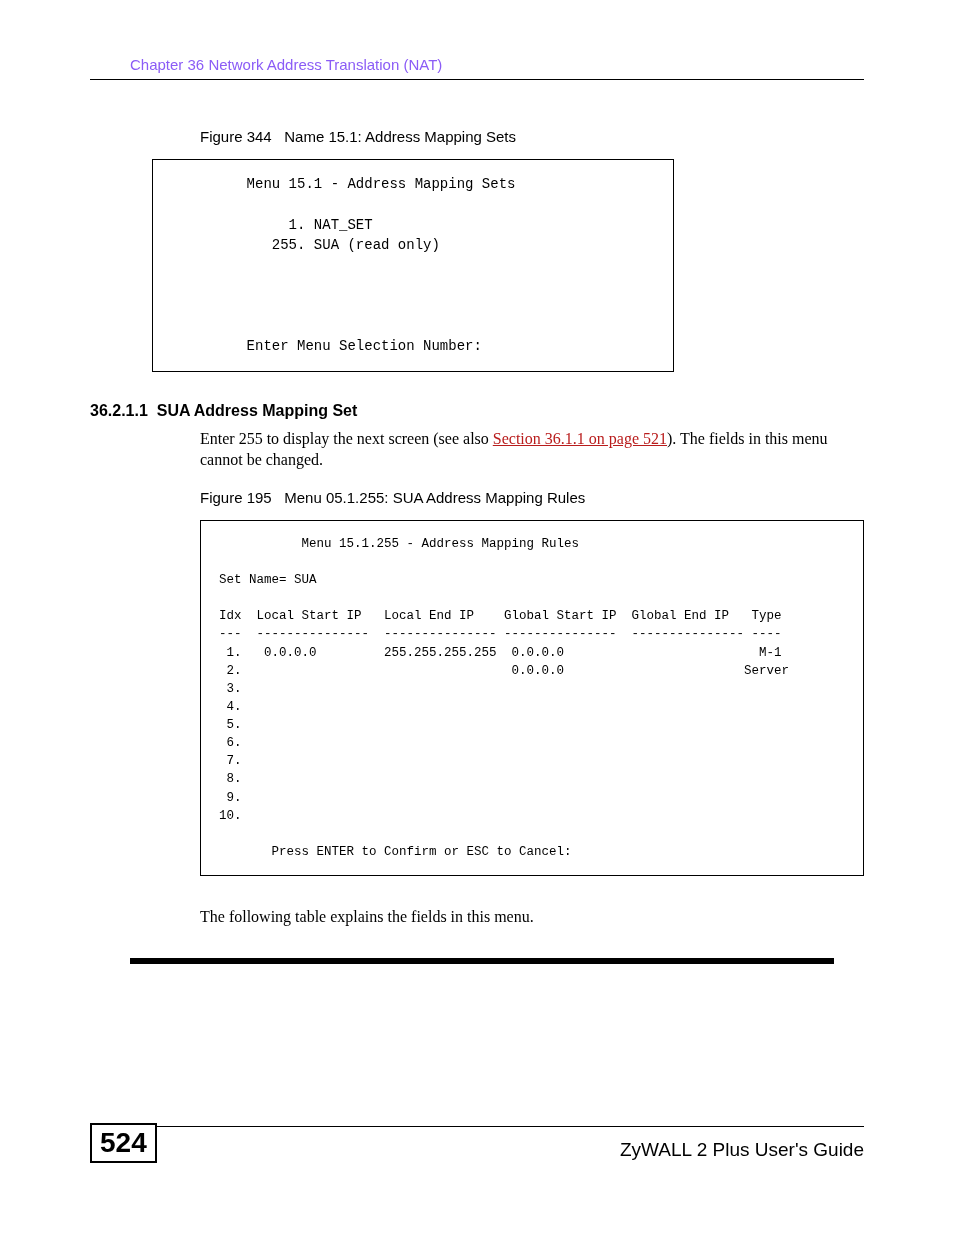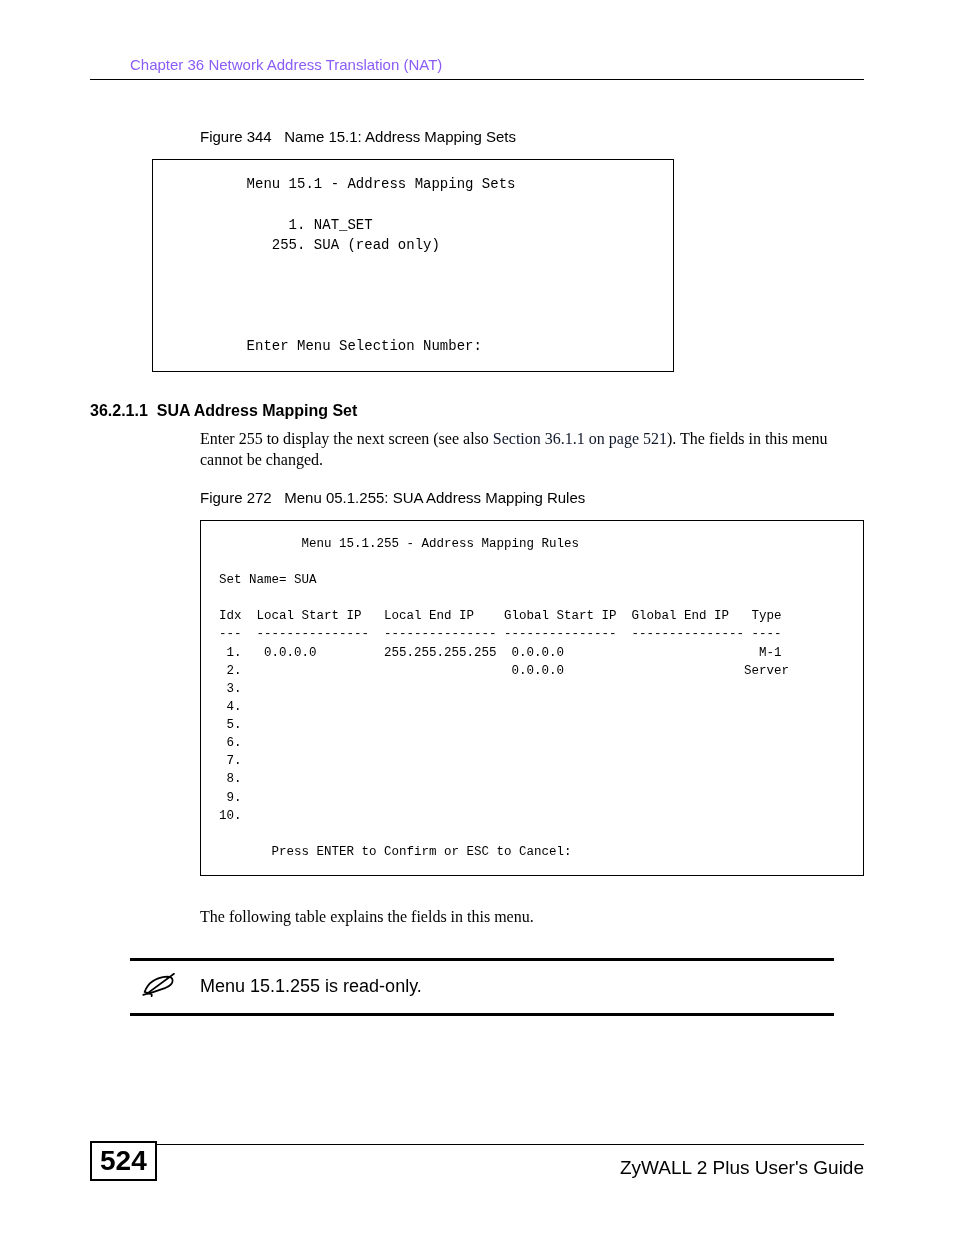--- a/index.html
+++ b/index.html
@@ -62,21 +62,22 @@
       margin-bottom: 8px;
     }
     .body-text {
       font-size: 16px;
       margin-left: 110px;
       margin-right: 30px;
       line-height: 1.35;
       margin-bottom: 18px;
     }
     .body-text .link {
-      color: #0f172a;
+      color: #b91c1c;
+      text-decoration: underline;
     }
     .note-block {
       margin-left: 40px;
       margin-right: 30px;
       margin-top: 30px;
     }
     .note-bar {
       height: 3px;
       background: #000;
     }
@@ -93,21 +94,21 @@
       width: 42px;
       height: 28px;
     }
     .note-text {
       font-family: Arial, Helvetica, sans-serif;
       font-size: 18px;
       margin-left: 10px;
     }
     .footer {
       position: absolute;
-      bottom: 50px;
+      bottom: 68px;
       left: 90px;
       right: 90px;
     }
     .footer-line {
       border-top: 1px solid #000;
       padding-top: 6px;
       display: flex;
       justify-content: space-between;
       align-items: center;
     }
@@ -156,21 +157,21 @@
 
 <div class="section-heading">
   <span>36.2.1.1</span>&nbsp;&nbsp;<span>SUA Address Mapping Set</span>
 </div>
 
 <div class="body-text">
   <span>Enter 255 to display the next screen (see also </span><span class="link">Section 36.1.1 on page 521</span><span>). The fields in this menu cannot be changed.</span>
 </div>
 
 <div class="figure-caption">
-  <span class="fig-bold">Figure 272</span>
+  <span class="fig-bold">Figure 195</span>
   &nbsp;&nbsp;<span>Menu 05.1.255: SUA Address Mapping Rules</span>
 </div>
 
 <div class="code-box wide"><span>           Menu 15.1.255 - Address Mapping Rules
 
 Set Name= SUA
 
 Idx  Local Start IP   Local End IP    Global Start IP  Global End IP   Type
 ---  ---------------  --------------- ---------------  --------------- ----
  1.   0.0.0.0         255.255.255.255  0.0.0.0                          M-1
@@ -183,29 +184,20 @@
  8.
  9.
 10.
 
        Press ENTER to Confirm or ESC to Cancel:</span></div>
 
 <div class="body-text">The following table explains the fields in this menu.</div>
 
 <div class="note-block">
   <div class="note-bar"></div>
-  <div class="note-content">
-    <div class="note-icon">
-      <svg viewBox="0 0 60 40">
-        <path d="M 8 30 Q 15 10 40 8 Q 48 8 48 14 Q 48 20 38 24 L 15 32 Z M 12 32 L 50 4" fill="none" stroke="#000" stroke-width="2.5" stroke-linecap="round" stroke-linejoin="round"></path>
-        <path d="M 6 34 Q 20 30 18 36" fill="none" stroke="#000" stroke-width="2.5" stroke-linecap="round"></path>
-      </svg>
-    </div>
-    <div class="note-text">Menu 15.1.255 is read-only.</div>
-  </div>
   <div class="note-bar"></div>
 </div>
 
 <div class="footer">
   <div class="footer-line">
     <div class="footer-inner">
       <div class="page-number">524</div>
     </div>
     <div class="guide-name">ZyWALL 2 Plus User's Guide</div>
   </div>

